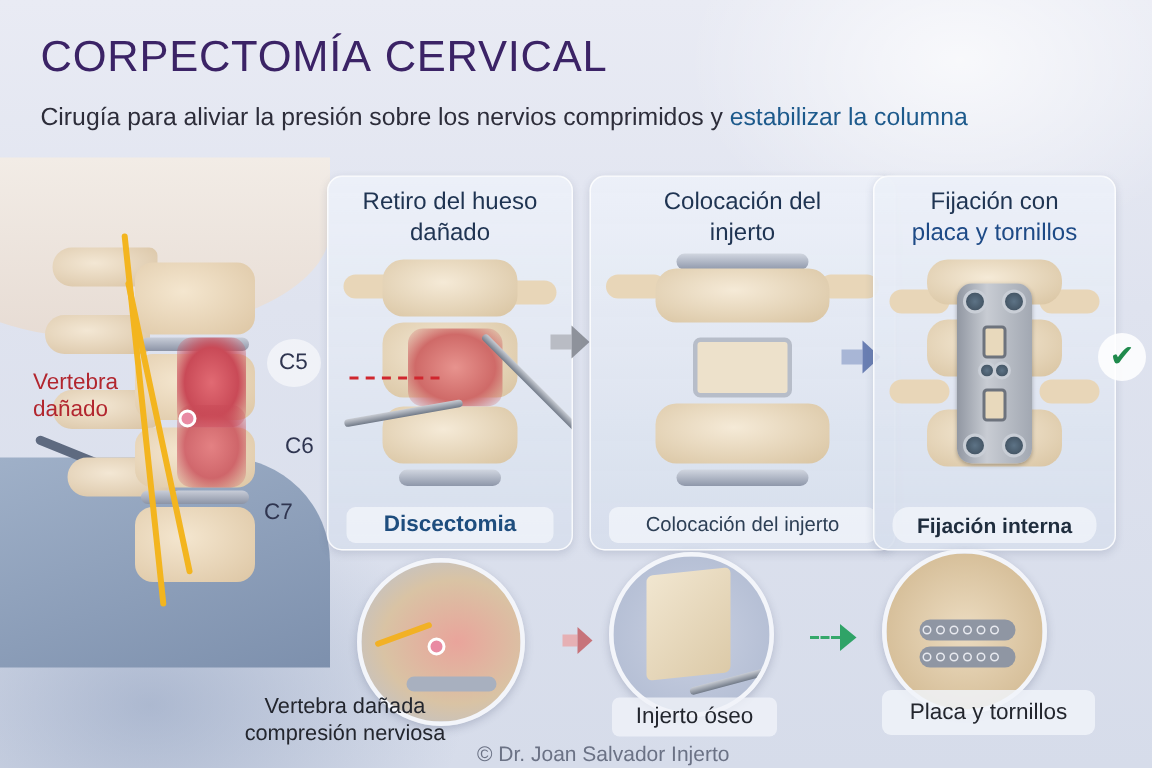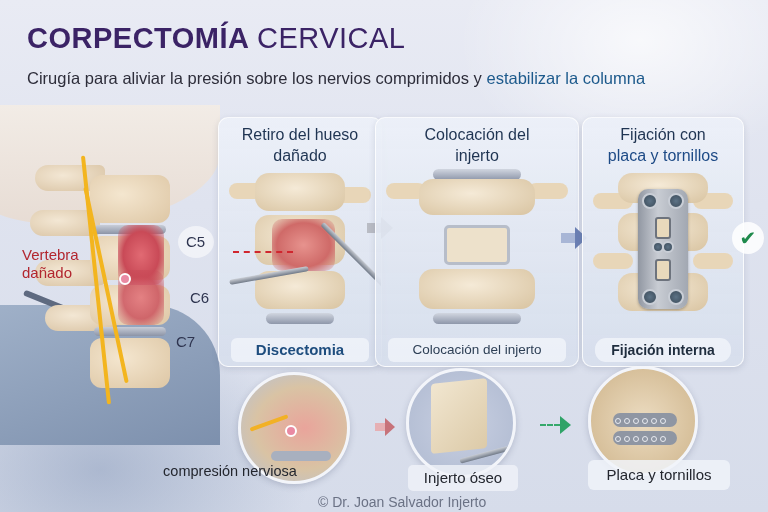--- a/index.html
+++ b/index.html
@@ -6,21 +6,21 @@
   html,body{width:768px;height:512px;overflow:hidden;}
   body{
     font-family:"Liberation Sans","DejaVu Sans",sans-serif;
     background:linear-gradient(180deg,#e9ebf4 0%,#dfe3ef 40%,#d6dcea 100%);
     position:relative;color:#2b2b3a;
   }
   .bg-glow{position:absolute;inset:0;background:
     radial-gradient(ellipse 260px 180px at 640px 40px,rgba(255,255,255,.7),transparent 70%),
     radial-gradient(ellipse 300px 200px at 100px 470px,rgba(120,140,175,.45),transparent 70%);}
   .title{position:absolute;left:27px;top:22px;font-size:29px;letter-spacing:.5px;color:#3b2366;white-space:nowrap;}
-  .title .bold{font-weight:700;}
+  .title .bold{font-weight:400;}
   .title .light{font-weight:400;}
   .subtitle{position:absolute;left:27px;top:69px;font-size:16.5px;color:#2d2d3a;white-space:nowrap;}
   .subtitle .hl{color:#1d5a8c;}
 
   
   .neck{position:absolute;left:0;top:105px;width:220px;height:300px;}
   .skin{position:absolute;left:-40px;top:0;width:260px;height:120px;border-radius:0 0 60% 40%;
     background:linear-gradient(180deg,#f2ece6,#e7dcd4);}
   .spine-col{position:absolute;left:90px;top:50px;width:80px;height:250px;}
   .vert{position:absolute;left:0;width:80px;border-radius:12px;
@@ -38,21 +38,21 @@
   .lvl-c5{left:186px;top:233px;}
   .c5-bubble{position:absolute;left:178px;top:226px;width:36px;height:32px;border-radius:50%;background:rgba(255,255,255,.55);}
   .lvl-c6{left:190px;top:289px;}
   .lvl-c7{left:176px;top:333px;}
 
   
   .panel{position:absolute;top:117px;height:250px;border-radius:10px;
     background:linear-gradient(180deg,rgba(236,240,248,.95),rgba(214,222,236,.9));
     border:1px solid rgba(255,255,255,.8);box-shadow:0 2px 6px rgba(90,100,130,.2);overflow:hidden;}
   .p1{left:218px;width:164px;}
-  .p2{left:375px;width:204px;padding-left:11px;}
+  .p2{left:393px;width:204px;padding-left:11px;}
   .p3{left:582px;width:162px;}
   .panel-head{position:absolute;left:0;right:0;top:6px;text-align:center;font-size:16px;line-height:21px;color:#1f3452;}
   .panel-head .blue{color:#1d4a86;}
   .art{position:absolute;left:10px;right:10px;top:55px;height:165px;}
   .bvert{position:absolute;left:18%;width:64%;height:38px;border-radius:14px;
     background:radial-gradient(ellipse at 45% 40%,#f5ead7,#d8c3a0);}
   .bwing{position:absolute;width:40px;height:16px;border-radius:8px;background:#e8d6b8;}
   .bdisc{position:absolute;left:26%;width:48%;height:11px;border-radius:6px;background:linear-gradient(#d1d6e0,#8e97aa);}
   .damage{position:absolute;left:30%;width:45%;height:52px;border-radius:10px;background:radial-gradient(ellipse,#e7938e,#cf6a68 60%,rgba(207,106,104,.0));}
   .tool{position:absolute;height:5px;background:linear-gradient(#c8ccd3,#717a88);border-radius:3px;}
@@ -235,18 +235,19 @@
 <div class="greenarrow">
   <div class="stem"></div>
   <div class="head"></div>
 </div>
 <div class="circle c3">
   <div class="cage"><span class="hole"></span><span class="hole"></span><span class="hole"></span><span class="hole"></span><span class="hole"></span><span class="hole"></span></div>
   <div class="cage cage2"><span class="hole"></span><span class="hole"></span><span class="hole"></span><span class="hole"></span><span class="hole"></span><span class="hole"></span></div>
 </div>
 
 <div class="bcap bcap1">
+  <div>Vertebra dañada</div>
   <div>compresión nerviosa</div>
 </div>
 <div class="bcap bcap2">Injerto óseo</div>
 <div class="bcap bcap3">Placa y tornillos</div>
 
 <div class="copyright">© Dr. Joan Salvador Injerto</div>
 
 </body></html>

